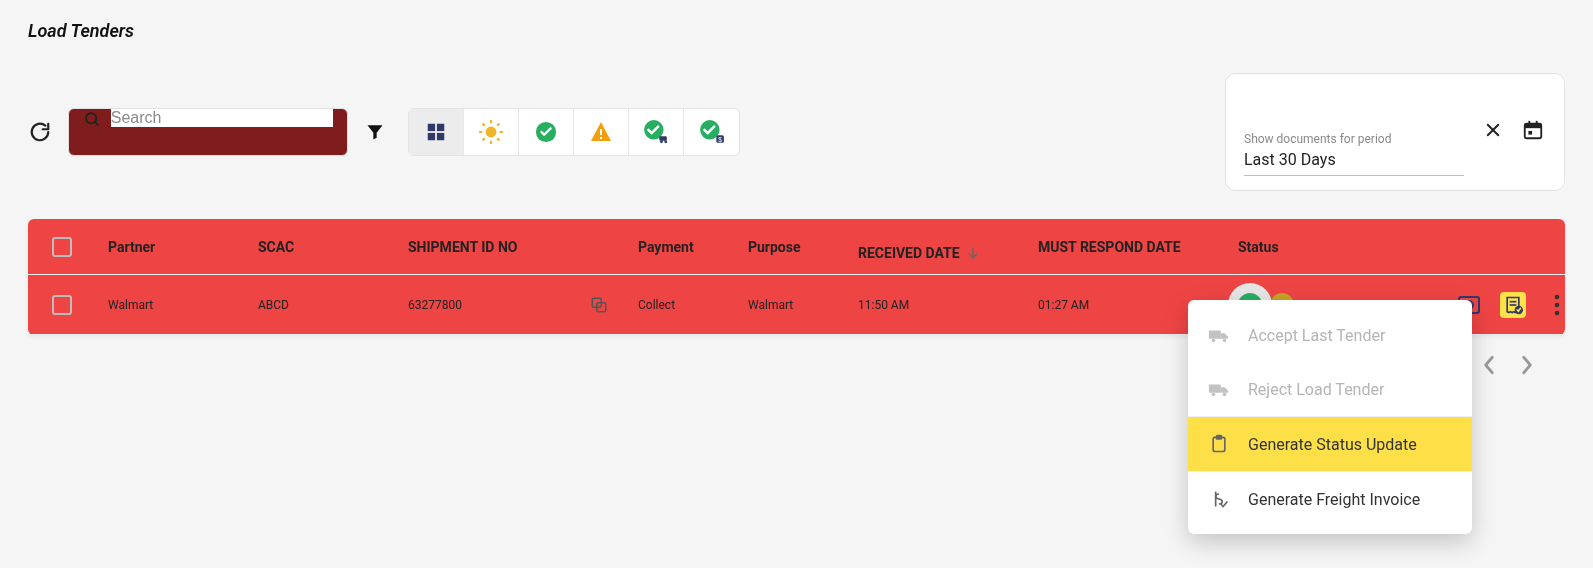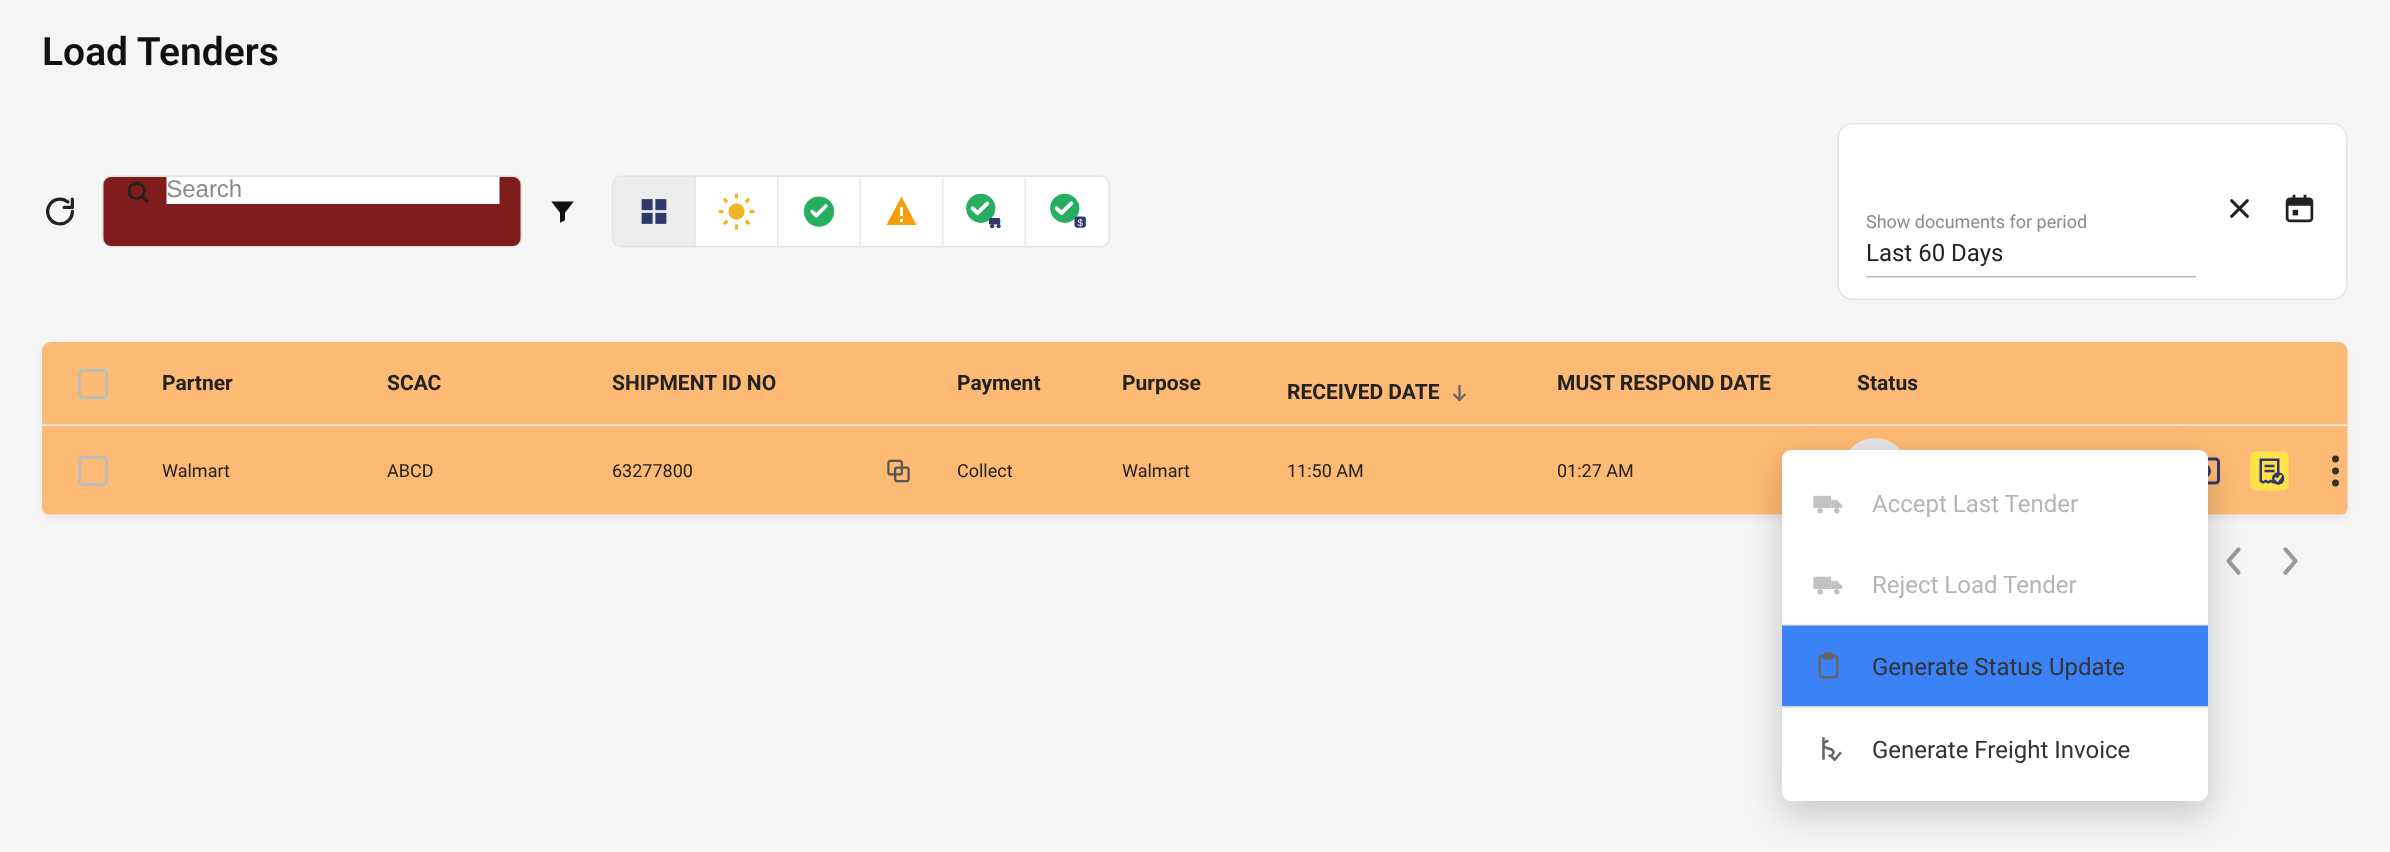--- a/index.html
+++ b/index.html
@@ -11,24 +11,25 @@
     height: 568px;
     overflow: hidden;
     position: relative;
   }
 
   .page {
     padding: 20px 28px;
   }
 
   .page-title {
-    font-size: 26px;
+    font-size: 18px;
     font-weight: 600;
     margin-bottom: 32px;
     color: #111;
+    font-style: italic;
   }
 
   .toolbar {
     display: flex;
     align-items: center;
     gap: 12px;
     margin-bottom: 28px;
   }
 
   .refresh-btn {
@@ -99,21 +100,21 @@
     padding:4px 0 6px 0;
     border-bottom:1px solid #bdbdbd;
     width:220px;
   }
   .period-clear, .period-cal{
     width:26px;height:26px;display:flex;align-items:center;justify-content:center;cursor:pointer;
   }
 
   
   .table-card{
-    background:#fdba74;
+    background:#ef4444;
     border-radius:6px;
     box-shadow:0 2px 4px rgba(0,0,0,0.06);
   }
   .thead, .trow{
     display:grid;
     grid-template-columns: 70px 150px 150px 180px 50px 110px 110px 180px 200px 200px 140px;
     align-items:center;
   }
   .thead{
     height:56px;
@@ -167,21 +168,21 @@
     z-index:100;
   }
   .menu-item{
     display:flex;align-items:center;gap:18px;
     padding:16px 20px;
     font-size:16px;
     cursor:pointer;
     color:#333;
   }
   .menu-item.disabled{color:#b5b5b5;cursor:default;}
-  .menu-item.hover{background:#3b82f6;}
+  .menu-item.hover{background:#fde047;}
   .menu-divider{height:1px;background:#eee;margin:0;}
   .menu-icon{width:22px;height:22px;display:flex;align-items:center;justify-content:center;color:#666;}
   .menu-item.disabled .menu-icon{color:#c2c2c2;}
 
   
   svg{display:block;}
 </style>
 </head>
 <body>
 
@@ -264,21 +265,21 @@
             <text x="19.5" y="21" font-size="6" fill="#fff" text-anchor="middle" font-family="Arial">$</text>
           </svg>
       </div>
     </div>
 
     <div class="spacer"></div>
 
     <div class="period-card">
       <div class="period-field">
         <div class="period-label">Show documents for period</div>
-        <div class="period-value">Last 60 Days</div>
+        <div class="period-value">Last 30 Days</div>
       </div>
       <div class="period-clear">
         <svg width="18" height="18" viewBox="0 0 24 24" stroke="#222" stroke-width="2.6" stroke-linecap="round">
             <line x1="5" y1="5" x2="19" y2="19"></line>
             <line x1="19" y1="5" x2="5" y2="19"></line>
           </svg>
       </div>
       <div class="period-cal">
         <svg width="22" height="22" viewBox="0 0 24 24" fill="#222">
             <rect x="3" y="5" width="18" height="16" rx="2" fill="none" stroke="#222" stroke-width="2"></rect>

